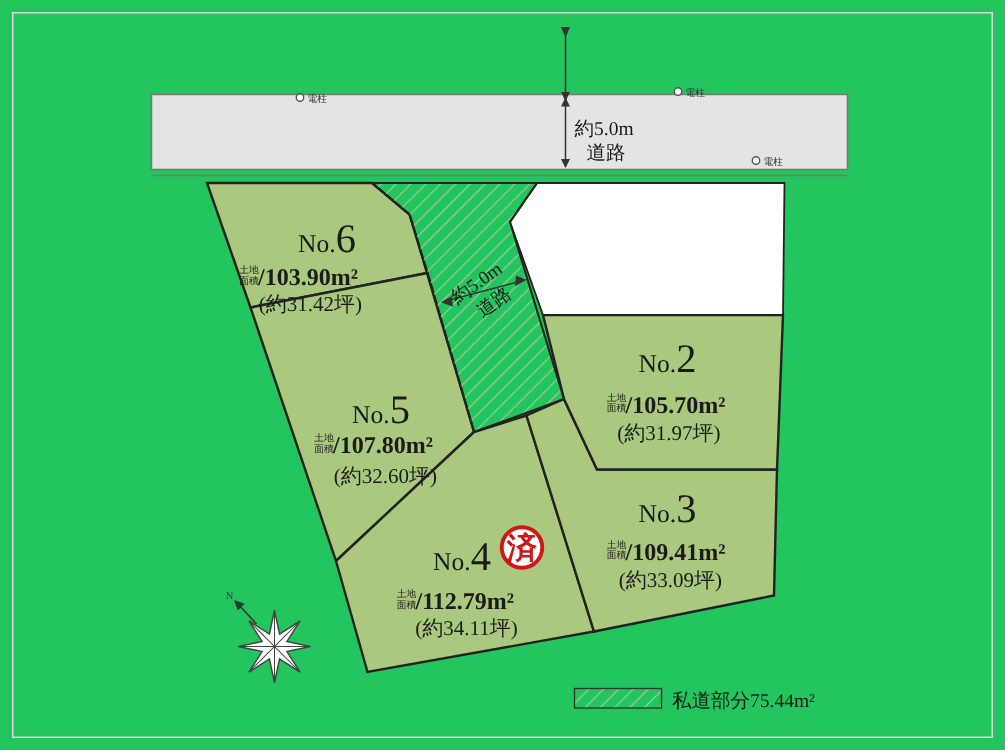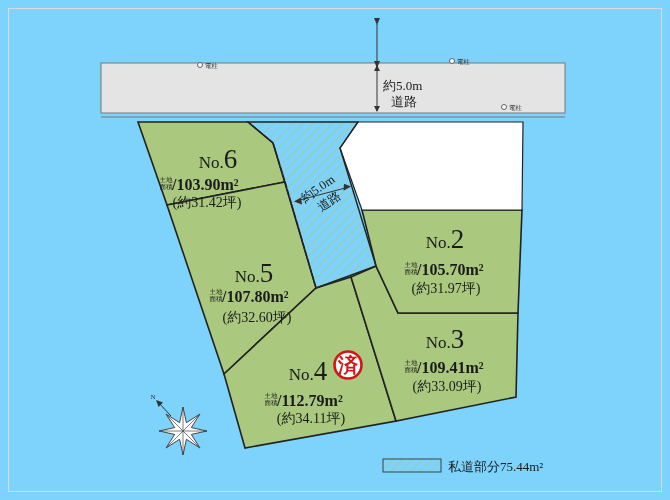--- a/index.html
+++ b/index.html
@@ -1,16 +1,16 @@
 <!DOCTYPE html>
 <html><head>
 <meta charset="utf-8">
 <style>
   html,body{margin:0;padding:0;background:#ffffff;}
-  .page{position:relative;width:670px;height:500px;background:#7dd3fc;overflow:hidden;}
+  .page{position:relative;width:670px;height:500px;background:#22c55e;overflow:hidden;}
   svg text{font-family:"Liberation Serif","DejaVu Serif",serif;fill:#1b1b1b;}
   .lot-title{font-size:17px;}
   .lot-title .digit{font-size:27px;}
   .lot-area{font-size:16px;font-weight:600;}
   .lot-area-prefix{font-size:6.5px;}
   .lot-tsubo{font-size:14px;}
   .road-label{font-size:13px;}
   .road-label-small{font-size:12.5px;}
   .pole-label{font-size:6.5px;fill:#333;}
   .legend-label{font-size:13px;}

